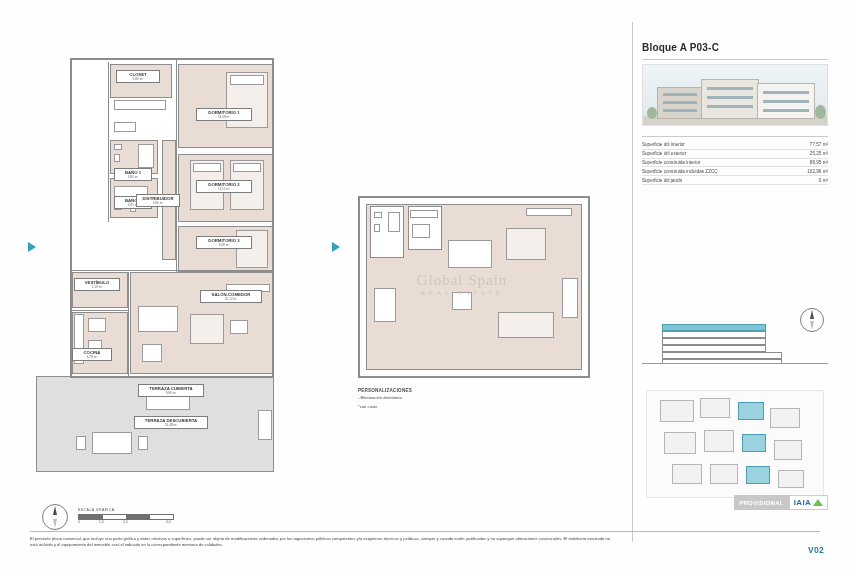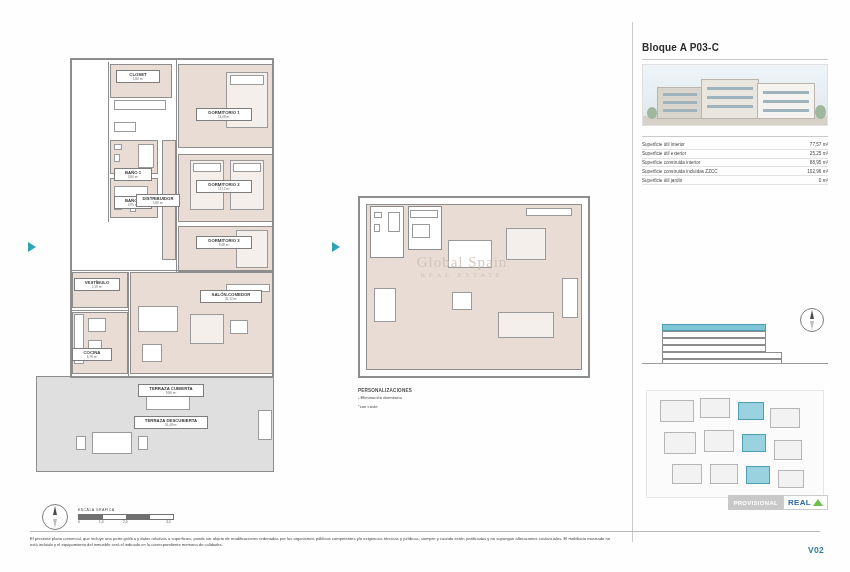--- a/index.html
+++ b/index.html
@@ -508,21 +508,21 @@
     <div class="furn" style="left:118px;top:212px;width:44px;height:28px;"></div>
     <div class="furn soft" style="left:176px;top:200px;width:40px;height:32px;"></div>
     <div class="furn" style="left:196px;top:180px;width:46px;height:8px;"></div>
     <div class="furn" style="left:122px;top:264px;width:20px;height:18px;"></div>
     <div class="furn soft" style="left:168px;top:284px;width:56px;height:26px;"></div>
     <div class="furn" style="left:232px;top:250px;width:16px;height:40px;"></div>
     <div class="furn" style="left:44px;top:260px;width:22px;height:34px;"></div>
 
     <div class="arrow-marker" style="left:2px;top:214px;"></div>
 
-    <div class="watermark" style="left:32px;top:226px;width:200px;text-align:center;">
+    <div class="watermark" style="left:32px;top:244px;width:200px;text-align:center;">
       <div class="w1">Global Spain</div>
       <div class="w2">REAL ESTATE</div>
     </div>
 
     <div class="perso" style="left:28px;top:360px;">
       <div class="t">PERSONALIZACIONES</div>
       <div class="i">- Eliminación dormitorio</div>
       <div class="c">*con coste</div>
     </div>
   </div>
@@ -626,21 +626,21 @@
       <span style="left:0px;">0</span>
       <span style="left:21px;">1,0</span>
       <span style="left:45px;">2,0</span>
       <span style="left:88px;">4,0</span>
     </div>
   </div>
 
   <div class="stamp">
     <div class="txt">PROVISIONAL</div>
     <div class="logo">
-      <span class="nm">REAL</span>
+      <span class="nm">IAIA</span>
       <span class="house"></span>
     </div>
   </div>
 
   <div class="bottom-rule"></div>
 
   <div class="disclaimer">El presente plano comercial, que incluye una parte gráfica y datos relativos a superficies, puede ser objeto de modificaciones ordenadas por los organismos públicos competentes y/o exigencias técnicas y jurídicas, siempre y cuando estén justificadas y no supongan alteraciones sustanciales. El mobiliario mostrado no está incluido y el equipamiento del inmueble será el indicado en la correspondiente memoria de calidades.</div>
 
   <div class="vcode">V02</div>
 

